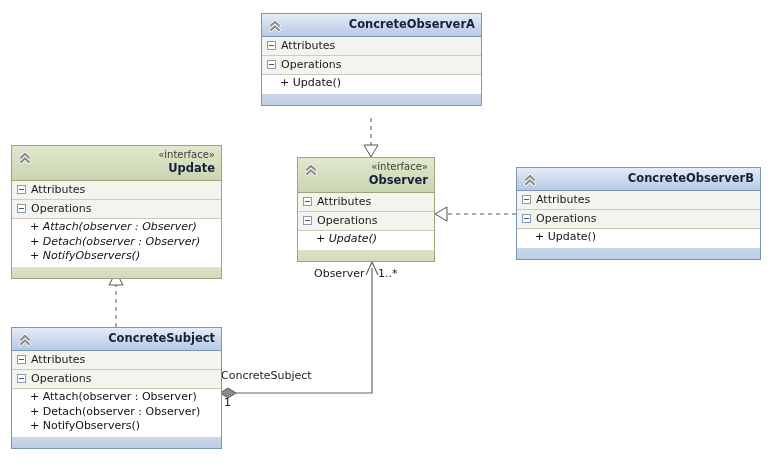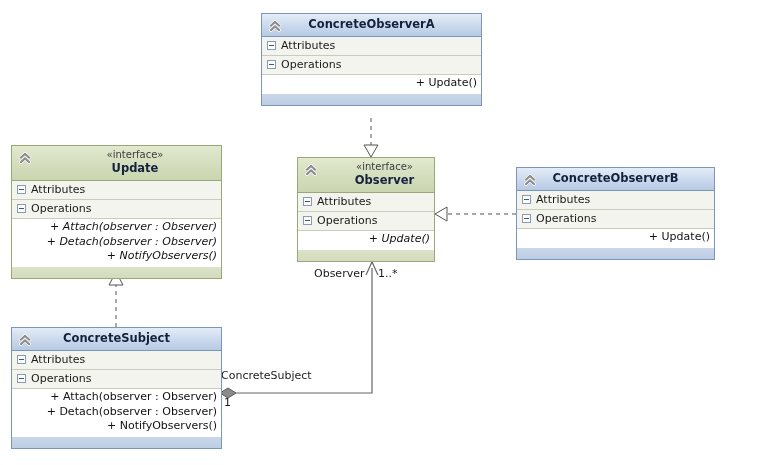--- a/index.html
+++ b/index.html
@@ -38,21 +38,21 @@
     color: #1a1a1a;
   }
   .uml-class.green {
     border-color: #9aa878;
   }
 
   .cls-header {
     position: relative;
     box-sizing: border-box;
     padding: 3px 6px 4px 6px;
-    text-align: center;
+    text-align: right;
     background: linear-gradient(to bottom, #e4ecf7 0%, #cfdcee 45%, #b7c9e4 100%);
     border-bottom: 1px solid #7a96b8;
   }
   .green .cls-header {
     background: linear-gradient(to bottom, #e2e9cf 0%, #d6dfc0 45%, #cad6b0 100%);
     border-bottom: 1px solid #9aa878;
     padding-left: 43px;
   }
 
   .cls-stereotype {
@@ -105,21 +105,20 @@
     left: 1px;
     top: 3px;
     width: 5px;
     height: 1px;
     background: #3b5a80;
   }
 
   .members {
     background: #ffffff;
     padding: 1px 4px 2px 4px;
-    text-align: right;
   }
   .member {
     line-height: 14.5px;
     white-space: nowrap;
     padding-left: 14px;
     font-size: 11px;
     color: #111111;
   }
   .member.abstract {
     font-style: italic;
@@ -240,21 +239,21 @@
     </div>
     <div class="cls-section">
       <span class="toggle-icon"></span><span>Operations</span>
     </div>
     <div class="members">
       <div class="member abstract">+ Update()</div>
     </div>
     <div class="cls-footer"></div>
   </div>
 
-  <div class="uml-class" style="left:516px; top:167px; width:199px;">
+  <div class="uml-class" style="left:516px; top:167px; width:245px;">
     <div class="cls-header">
       <svg class="chevron-icon" viewBox="0 0 16 16">
         <path d="M8 3 L14 8.5 L12 10.5 L8 6.8 L4 10.5 L2 8.5 Z" fill="#8d8d8d" stroke="#ffffff" stroke-width="0.9"></path>
         <path d="M8 7.5 L14 13 L12 15 L8 11.3 L4 15 L2 13 Z" fill="#8d8d8d" stroke="#ffffff" stroke-width="0.9"></path>
       </svg>
       <span class="cls-title">ConcreteObserverB</span>
     </div>
     <div class="cls-section">
       <span class="toggle-icon"></span><span>Attributes</span>
     </div>

